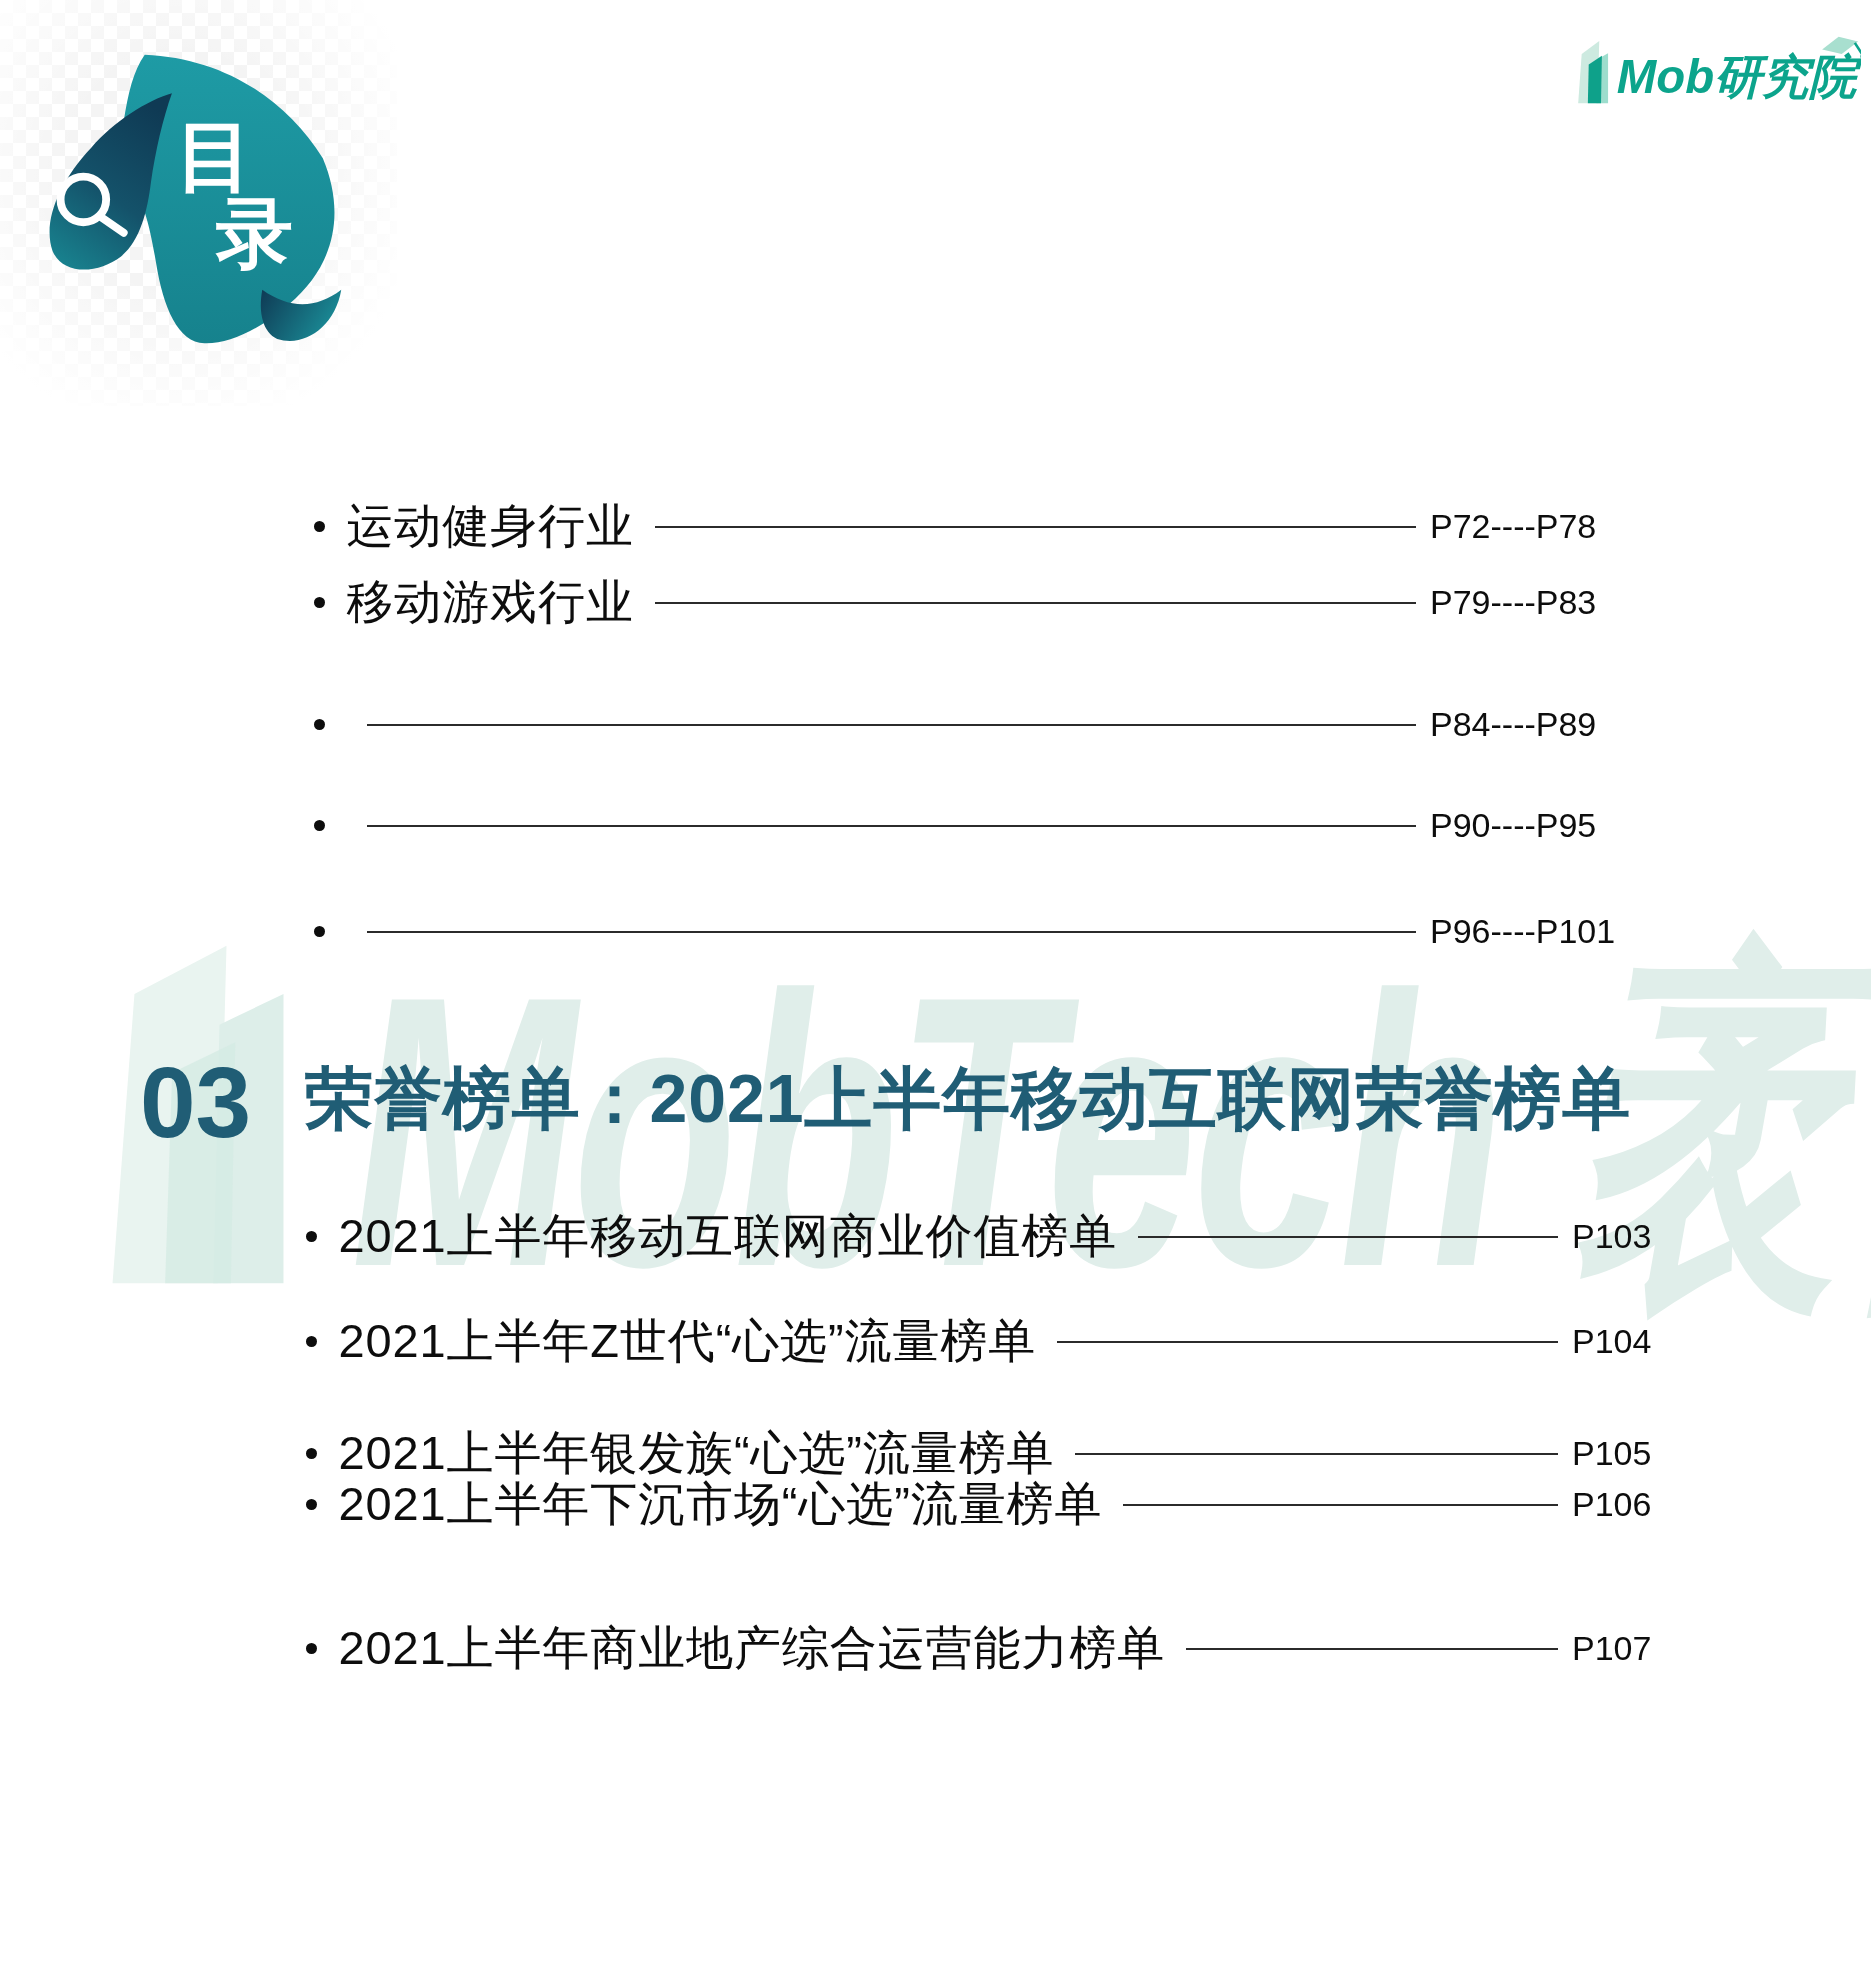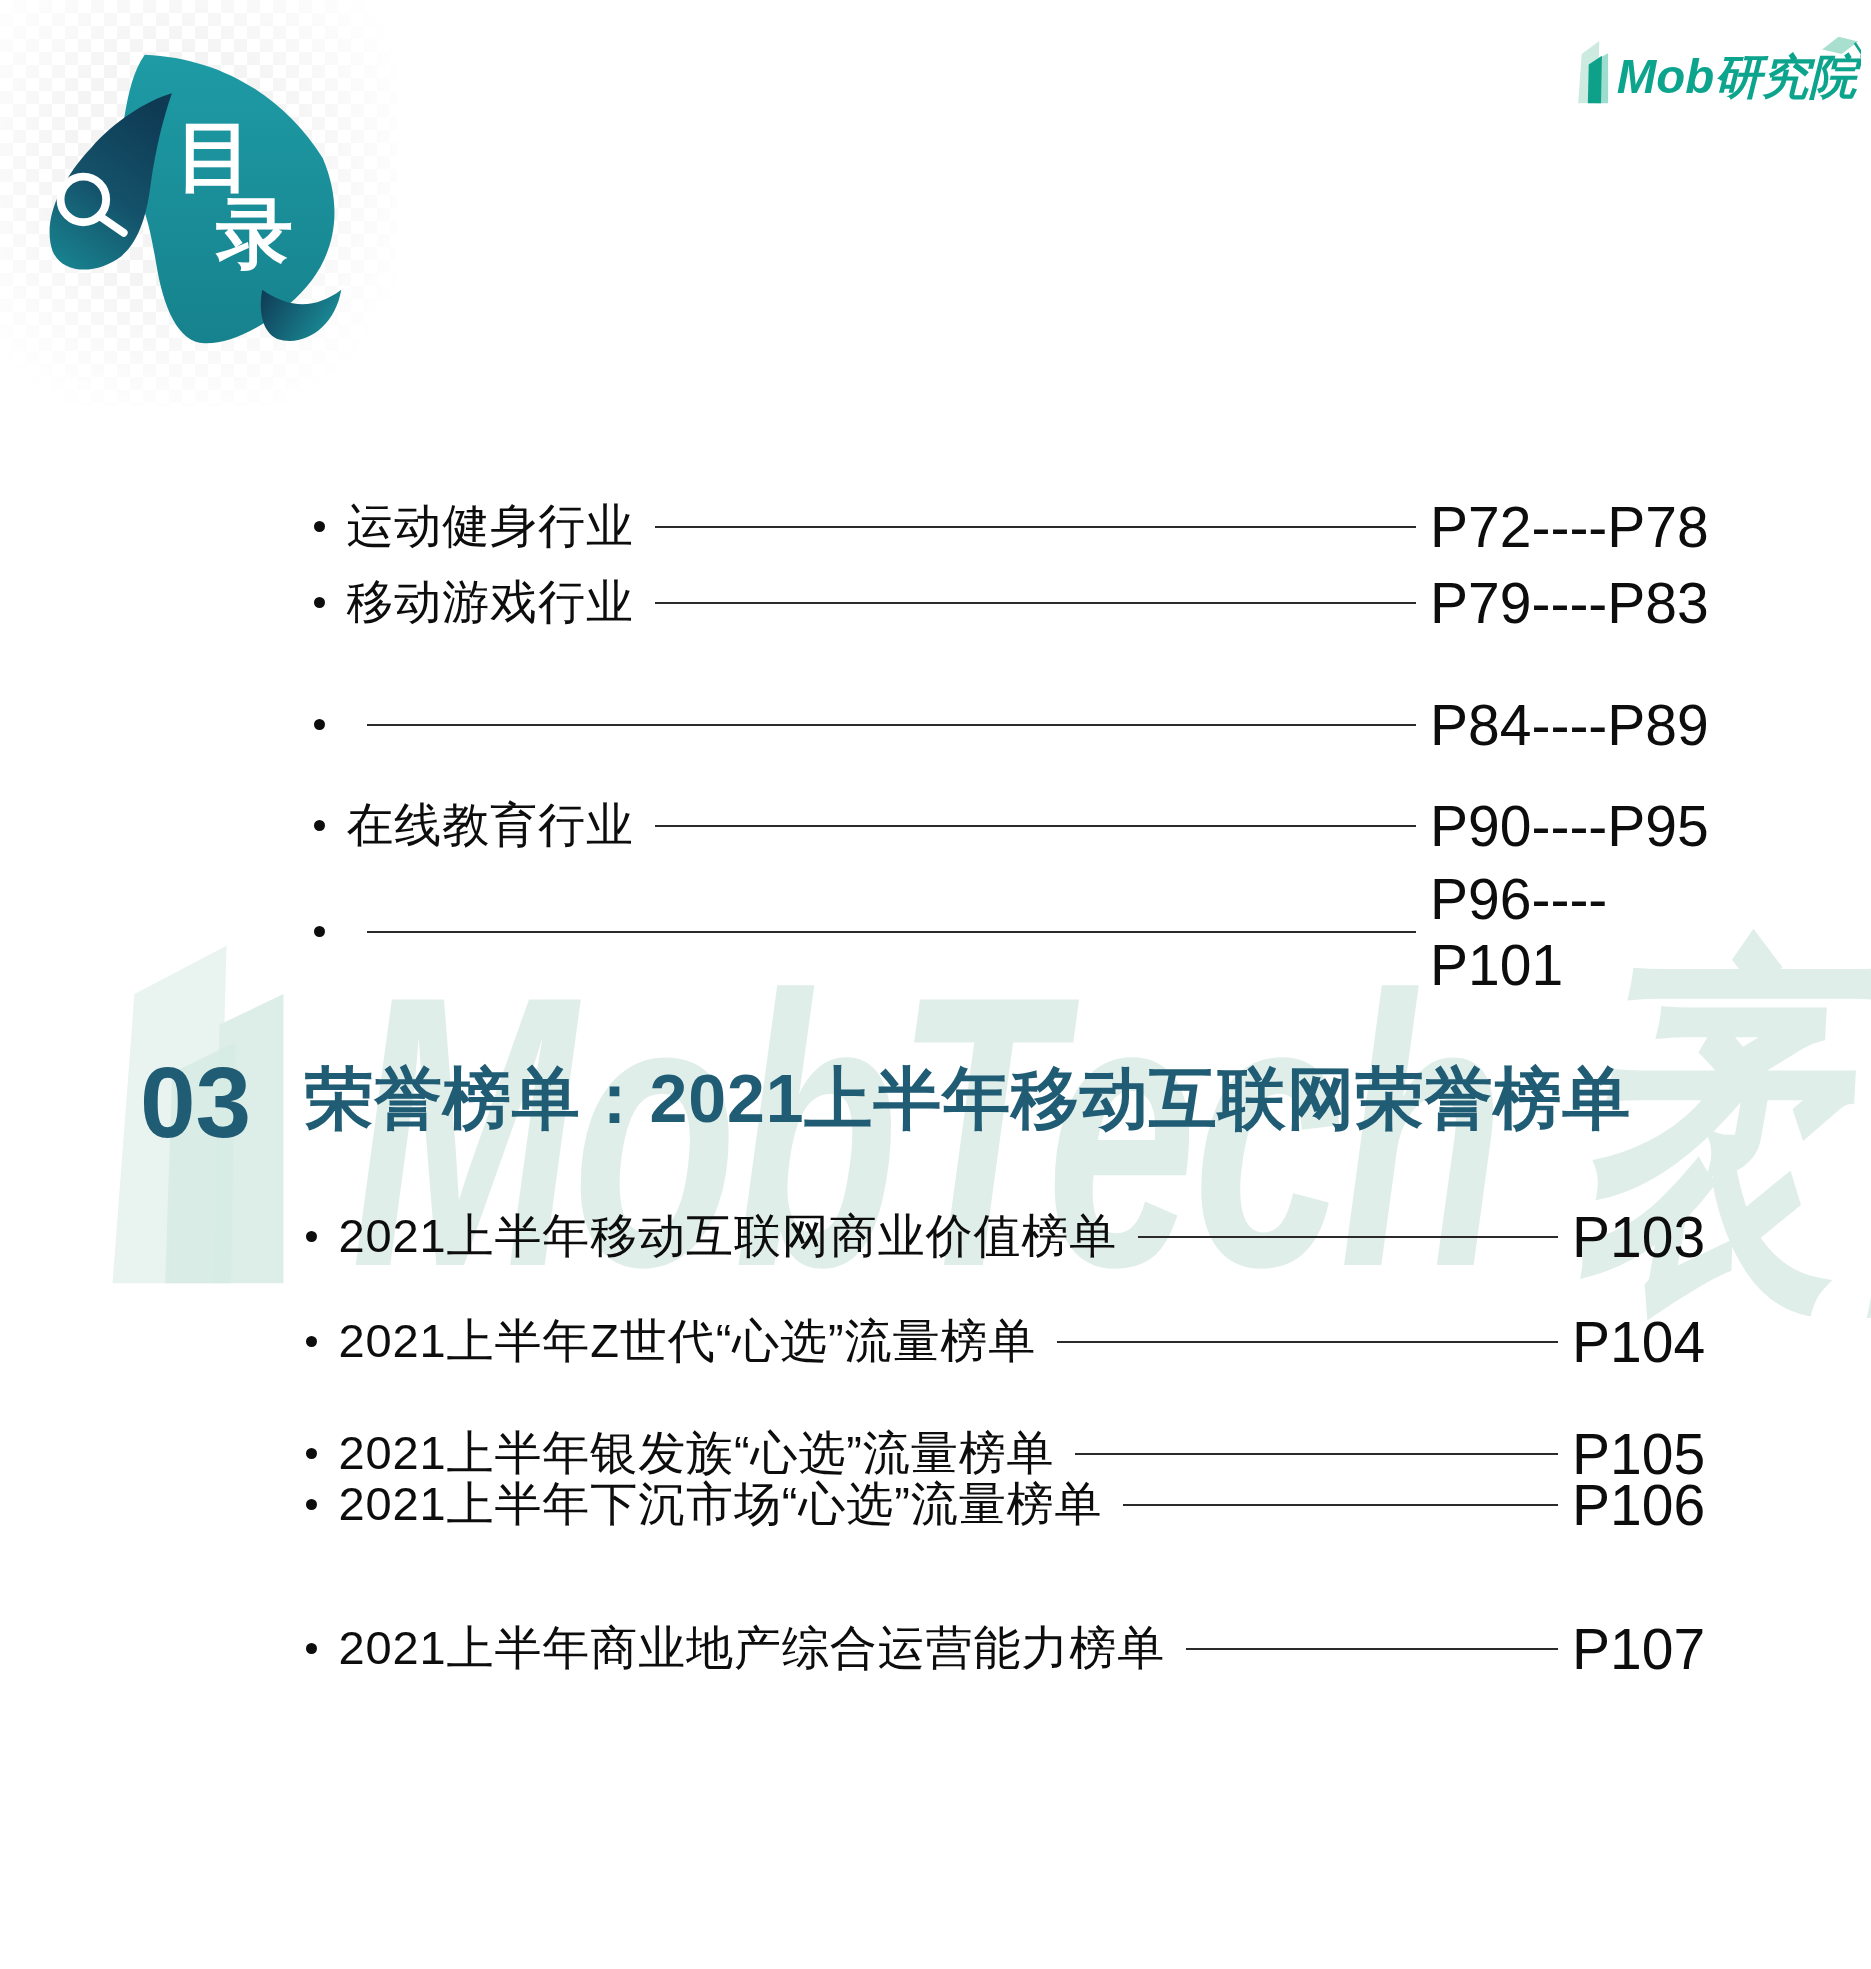--- a/index.html
+++ b/index.html
@@ -36,21 +36,21 @@
   
   .row{
     position:absolute;display:flex;align-items:center;
     height:97px;color:#0d0d0d;font-weight:400;
   }
   .row.g1{left:298px;width:1415px;}
   .row.g2{left:290px;width:1424px;}
   .dot{flex:none;width:11.4px;height:11.4px;border-radius:50%;background:#0d0d0d;margin:0 21px 0 16px;}
   .lbl{flex:none;font-size:47px;letter-spacing:0.9px;}
   .leader{flex:1;height:0;border-top:2.6px solid #2b2b2b;margin:0 14px 0 21px;}
-  .pages{flex:none;font-size:57px;}
+  .pages{flex:none;font-size:34px;}
   .g1 .pages{width:283px;}
   .g2 .pages{width:142px;}
   
   .sec-num{
     position:absolute;left:140px;top:1052px;
     font-size:100px;line-height:1;font-weight:700;color:#205d75;
   }
   .sec-title{
     position:absolute;left:305px;top:1064px;
     font-size:68px;line-height:1;font-weight:700;color:#205d75;
@@ -143,21 +143,20 @@
     <span class="leader"></span>
     <span class="pages">P79----P83</span>
   </div>
   <div class="row g1" style="top:676px">
     <span class="dot"></span>
     <span class="leader"></span>
     <span class="pages">P84----P89</span>
   </div>
   <div class="row g1" style="top:777px">
     <span class="dot"></span>
-    <span class="lbl">在线教育行业</span>
     <span class="leader"></span>
     <span class="pages">P90----P95</span>
   </div>
   <div class="row g1" style="top:883px">
     <span class="dot"></span>
     <span class="leader"></span>
     <span class="pages">P96----P101</span>
   </div>
 
   <div class="sec-num">03</div>

